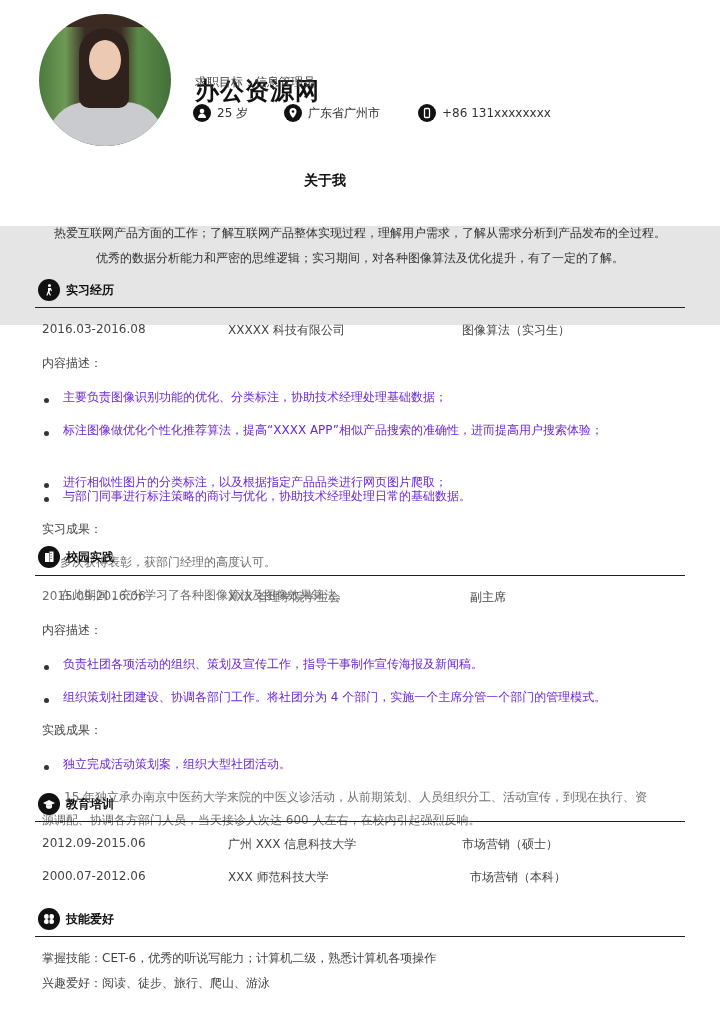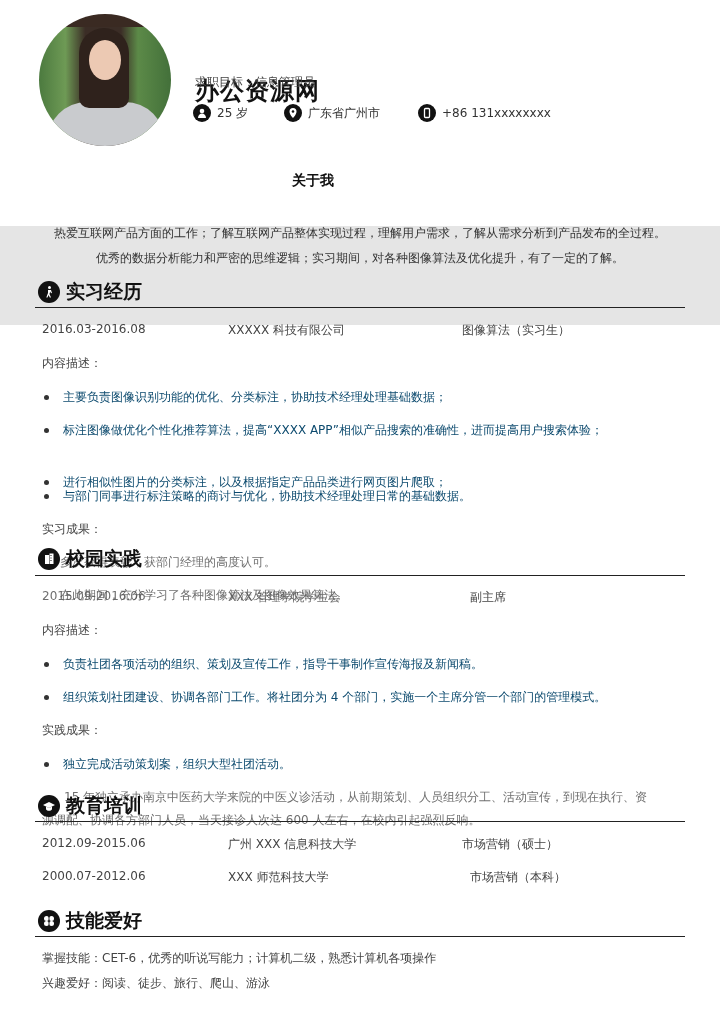--- a/index.html
+++ b/index.html
@@ -20,31 +20,31 @@
   .photo .hair { position:absolute; left:40px; top:14px; width:50px; height:80px; border-radius:25px 25px 10px 10px; background:#2f221c; }
   .photo .face { position:absolute; left:50px; top:26px; width:32px; height:40px; border-radius:50%; background:#ecc9b3; }
   .photo .shirt { position:absolute; left:8px; top:88px; width:118px; height:60px; border-radius:40px 40px 0 0; background:#c9cbce; }
 
   .name { left:195px; top:38px; font-size:24px; font-weight:bold; color:#111; letter-spacing:1px;margin-top:37px; }
   .target { left:195px; top:74px; font-size:12px; color:#444; }
   .info-item { top:104px; display:flex; align-items:center; font-size:12px; color:#333; }
   .icon-circ { width:18px; height:18px; border-radius:50%; background:#111; display:inline-flex; align-items:center; justify-content:center; margin-right:6px; }
   .icon-circ svg { width:12px; height:12px; }
 
-  .about-title { left:4px; width:618px; top:172px; text-align:center; font-size:14px; font-weight:bold; color:#111; }
+  .about-title { left:16px; width:618px; top:172px; text-align:center; font-size:14px; font-weight:bold; color:#111; }
   .band { left:0; top:226px; width:720px; height:99px; background:#e5e5e5; }
   .about-text { left:0; width:720px; text-align:center; font-size:12px; color:#333; }
 
-  .sec-head { left:38px; display:flex; align-items:center; font-size:19px; font-weight:bold; color:#111; }
+  .sec-head { left:38px; display:flex; align-items:center; font-size:12px; font-weight:bold; color:#111; }
   .sec-icon { width:22px; height:22px; border-radius:50%; background:#111; display:inline-flex; align-items:center; justify-content:center; margin-right:6px; }
   .sec-icon svg { width:14px; height:14px; }
   .rule { left:35px; width:650px; height:1px; background:#222; }
 
   .row { left:42px; font-size:12px; color:#444; white-space:nowrap; }
-  .bullet { left:42px; font-size:12px; color:#0c4a6e; white-space:nowrap; display:flex; }
+  .bullet { left:42px; font-size:12px; color:#6d28d9; white-space:nowrap; display:flex;align-items:center; }
   .bullet .dot { width:5px; height:5px; border-radius:50%; background:#333; margin:6px 14px 0 2px; flex:none; }
   .ghost { color:#555; opacity:0.85; }
 </style>
 </head>
 <body>
 
 <div class="abs photo">
   <div class="shirt"></div>
     <div class="hair"></div>
     <div class="face"></div>

